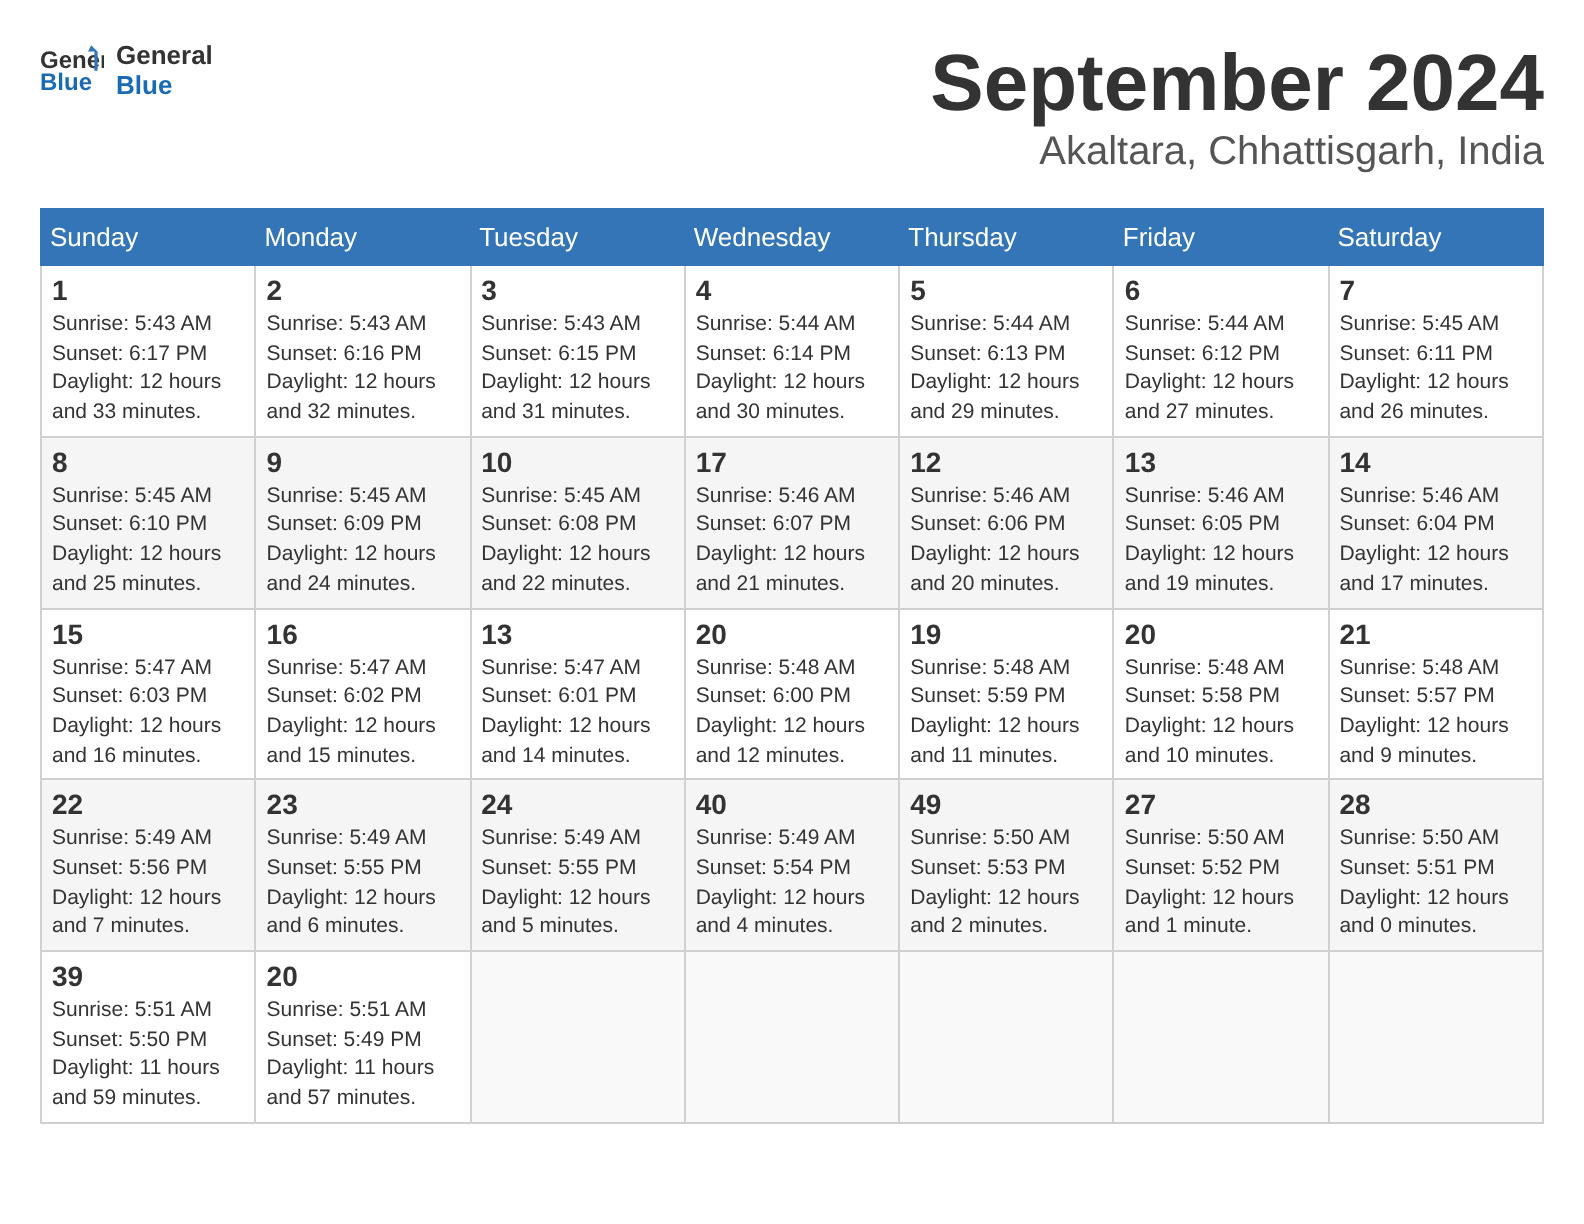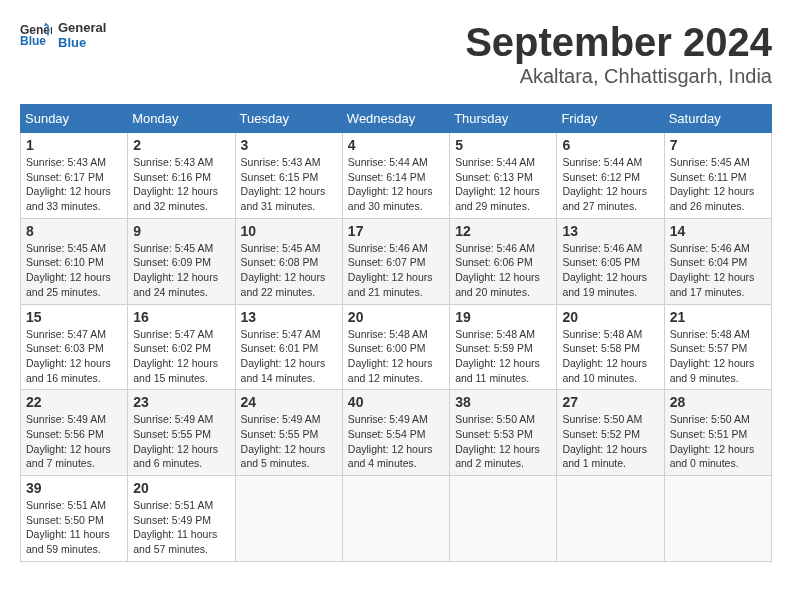--- a/index.html
+++ b/index.html
@@ -219,21 +219,21 @@
       </td>
       <td>
         <span class="day-number">24</span>
         <div class="day-info">Sunrise: 5:49 AM<br>Sunset: 5:55 PM<br>Daylight: 12 hours<br>and 5 minutes.</div>
       </td>
       <td>
         <span class="day-number">40</span>
         <div class="day-info">Sunrise: 5:49 AM<br>Sunset: 5:54 PM<br>Daylight: 12 hours<br>and 4 minutes.</div>
       </td>
       <td>
-        <span class="day-number">38</span>
+        <span class="day-number">49</span>
         <div class="day-info">Sunrise: 5:50 AM<br>Sunset: 5:53 PM<br>Daylight: 12 hours<br>and 2 minutes.</div>
       </td>
       <td>
         <span class="day-number">27</span>
         <div class="day-info">Sunrise: 5:50 AM<br>Sunset: 5:52 PM<br>Daylight: 12 hours<br>and 1 minute.</div>
       </td>
       <td>
         <span class="day-number">28</span>
         <div class="day-info">Sunrise: 5:50 AM<br>Sunset: 5:51 PM<br>Daylight: 12 hours<br>and 0 minutes.</div>
       </td>

